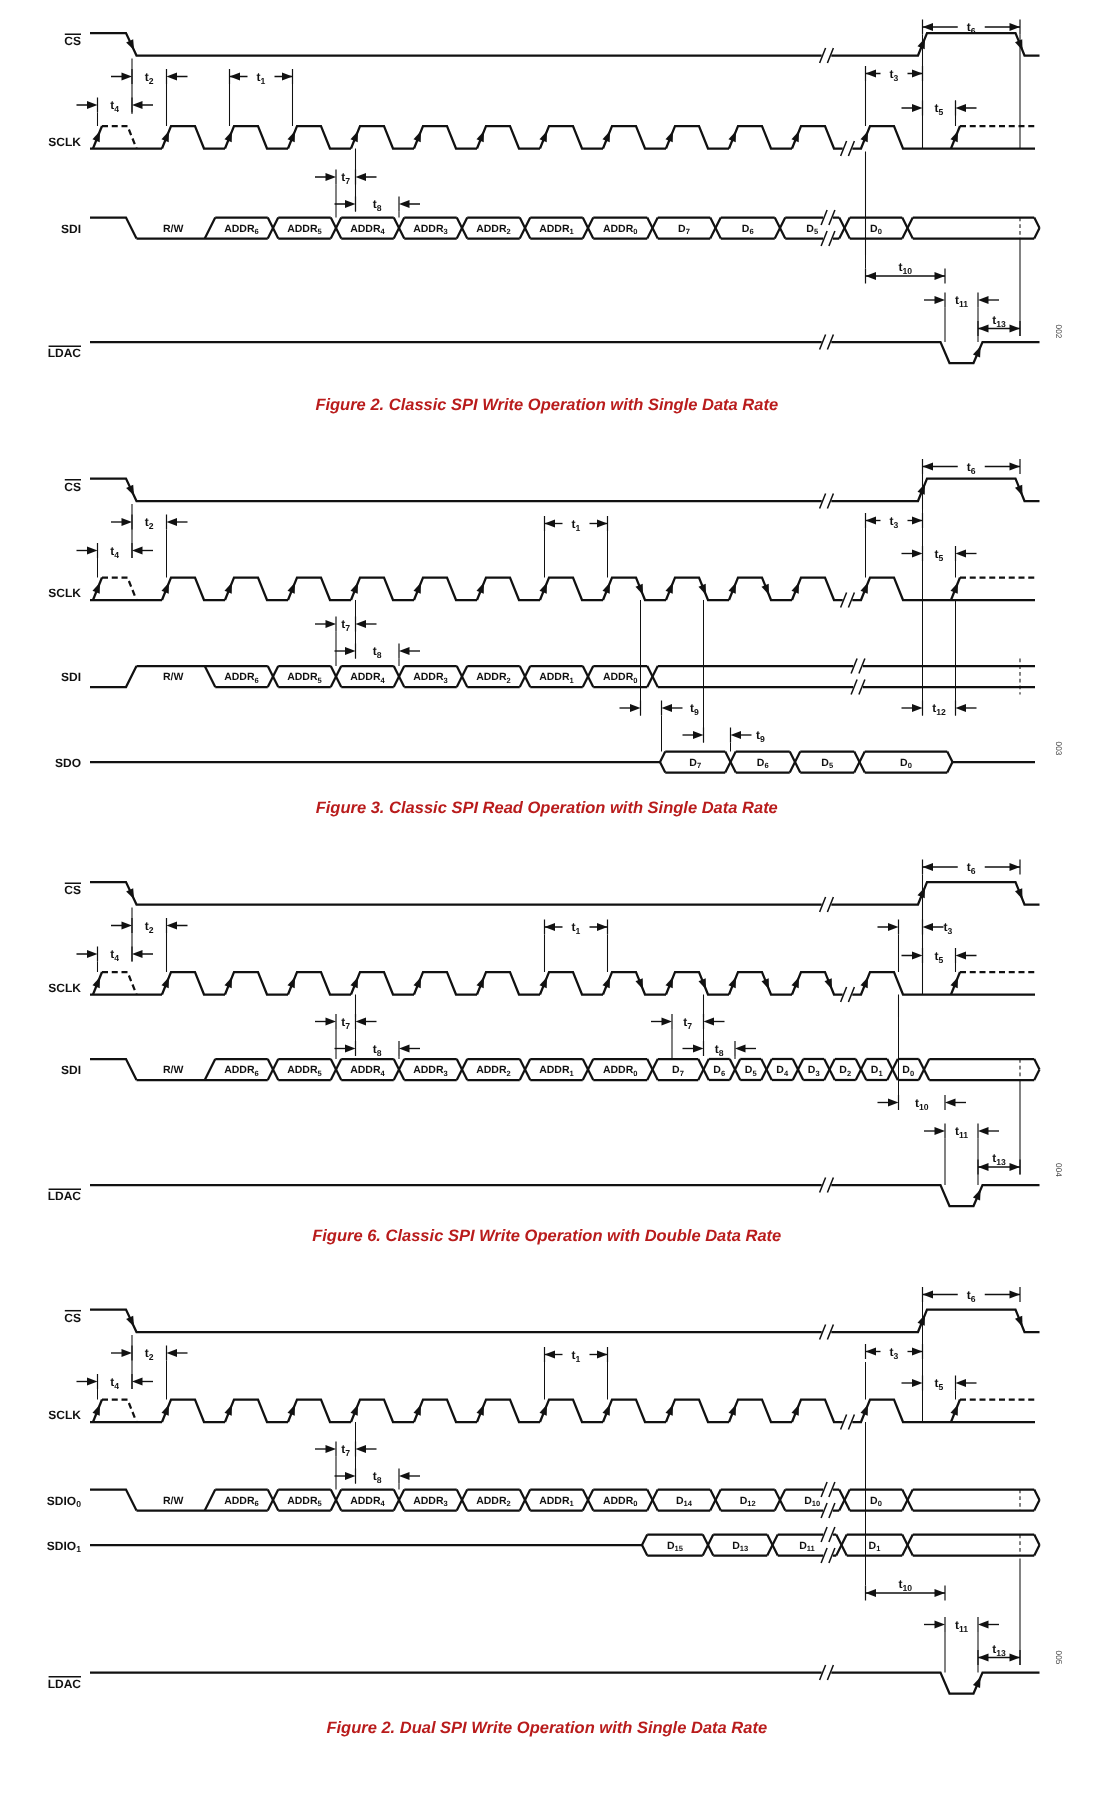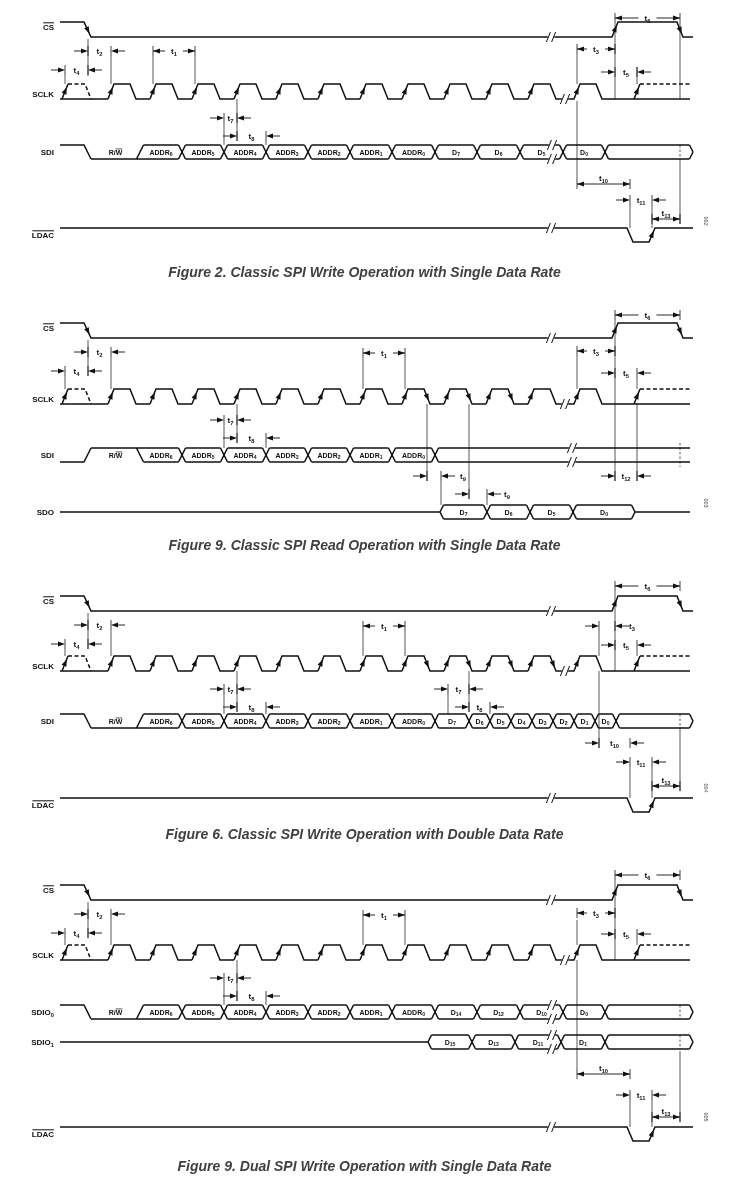--- a/index.html
+++ b/index.html
@@ -1,21 +1,21 @@
 <!DOCTYPE html>
 <html><head>
 <meta charset="utf-8">
 <style>
   html,body{margin:0;padding:0;background:#ffffff;}
   .page{width:729px;min-height:1200px;background:#fff;padding-top:6px;box-sizing:border-box;
         font-family:"Liberation Sans",sans-serif;}
   figure.fig{margin:0;padding:0;}
   figure.fig svg{display:block;}
   figcaption.cap{
-    text-align:center;font-weight:bold;font-style:italic;font-size:14px;color:#404040;
+    text-align:center;font-weight:bold;font-style:italic;font-size:11px;color:#b91c1c;
     margin:8px 0 13px 0;font-family:"Liberation Sans",sans-serif;
   }
 </style>
 </head>
 <body>
 
 <div class="page">
 
   <figure class="fig">
     <svg id="fig0" width="729" height="250" viewBox="0 0 729 250">
@@ -452,21 +452,21 @@
           <path d="M565.6,116L569.6,106" fill="none" stroke="#111" stroke-width="1"></path>
           <rect x="568.8" y="149" width="6.4" height="12" fill="#fff"></rect>
           <path d="M567.4,160L571.4,150" fill="none" stroke="#111" stroke-width="1"></path>
           <path d="M572.6,160L576.6,150" fill="none" stroke="#111" stroke-width="1"></path>
           <rect x="568.8" y="163" width="6.4" height="12" fill="#fff"></rect>
           <path d="M567.4,174L571.4,164" fill="none" stroke="#111" stroke-width="1"></path>
           <path d="M572.6,174L576.6,164" fill="none" stroke="#111" stroke-width="1"></path>
           <text x="704" y="210" font-size="5.5" fill="#444" text-anchor="middle" font-family="&quot;Liberation Sans&quot;,sans-serif" transform="rotate(90 704 210)">003</text>
         </g>
       </svg>
-    <figcaption class="cap">Figure 9. Classic SPI Read Operation with Single Data Rate</figcaption>
+    <figcaption class="cap">Figure 3. Classic SPI Read Operation with Single Data Rate</figcaption>
   </figure>
 
   <figure class="fig">
     <svg id="fig2" width="729" height="252" viewBox="0 0 729 252">
         <g>
           <path d="M65,83V90" fill="none" stroke="#111" stroke-width="0.7"></path>
           <path d="M88,47V83" fill="none" stroke="#111" stroke-width="0.7"></path>
           <path d="M111,64V90" fill="none" stroke="#111" stroke-width="0.7"></path>
           <path d="M363,65V90" fill="none" stroke="#111" stroke-width="0.7"></path>
           <path d="M405,65V90" fill="none" stroke="#111" stroke-width="0.7"></path>
@@ -965,16 +965,16 @@
           <path d="M552.6,185L556.6,175" fill="none" stroke="#111" stroke-width="1"></path>
           <rect x="548.8" y="188" width="6.4" height="12" fill="#fff"></rect>
           <path d="M547.4,199L551.4,189" fill="none" stroke="#111" stroke-width="1"></path>
           <path d="M552.6,199L556.6,189" fill="none" stroke="#111" stroke-width="1"></path>
           <rect x="547.8" y="266" width="6.4" height="12" fill="#fff"></rect>
           <path d="M546.4,277L550.4,267" fill="none" stroke="#111" stroke-width="1"></path>
           <path d="M551.6,277L555.6,267" fill="none" stroke="#111" stroke-width="1"></path>
           <text x="704" y="262" font-size="5.5" fill="#444" text-anchor="middle" font-family="&quot;Liberation Sans&quot;,sans-serif" transform="rotate(90 704 262)">005</text>
         </g>
       </svg>
-    <figcaption class="cap">Figure 9. Dual SPI Write Operation with Single Data Rate</figcaption>
+    <figcaption class="cap">Figure 2. Dual SPI Write Operation with Single Data Rate</figcaption>
   </figure>
 
 </div>
 
 </body></html>

